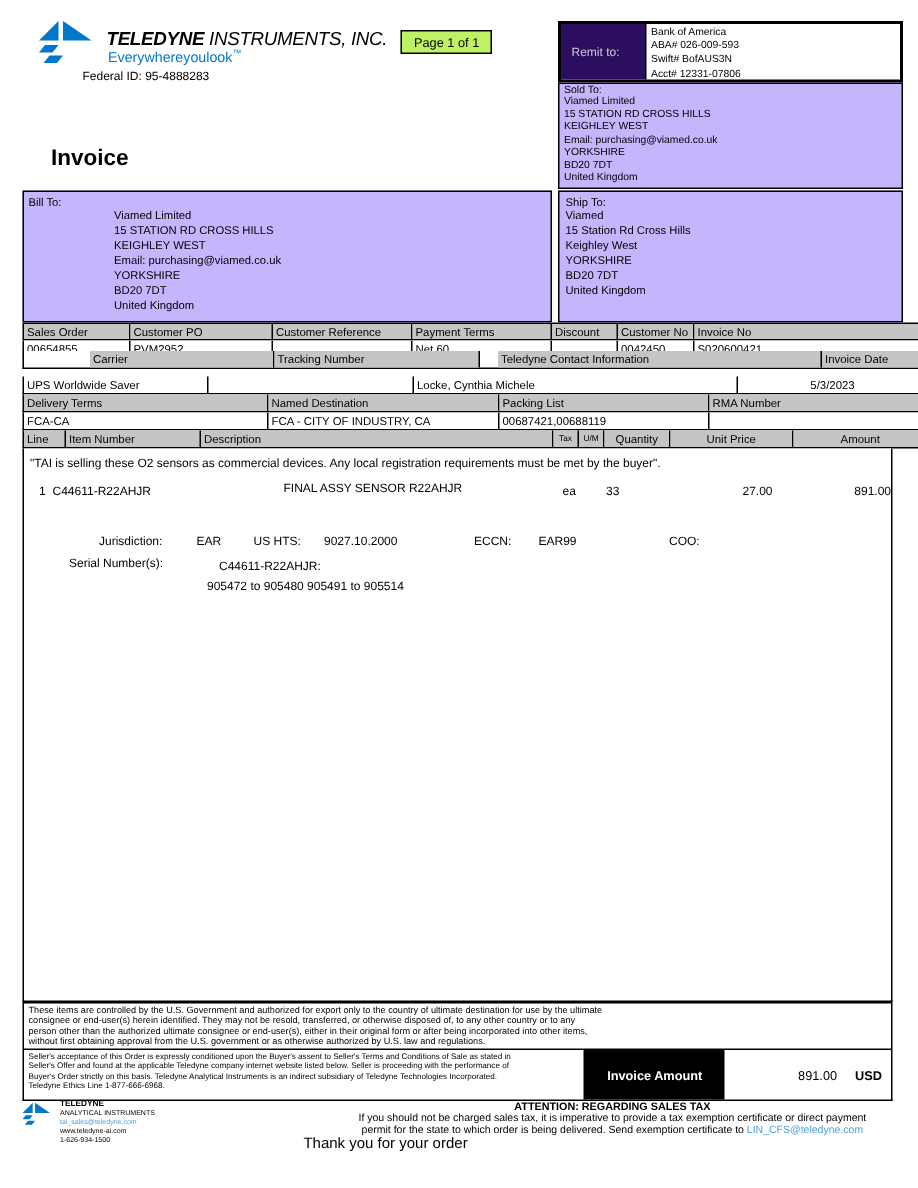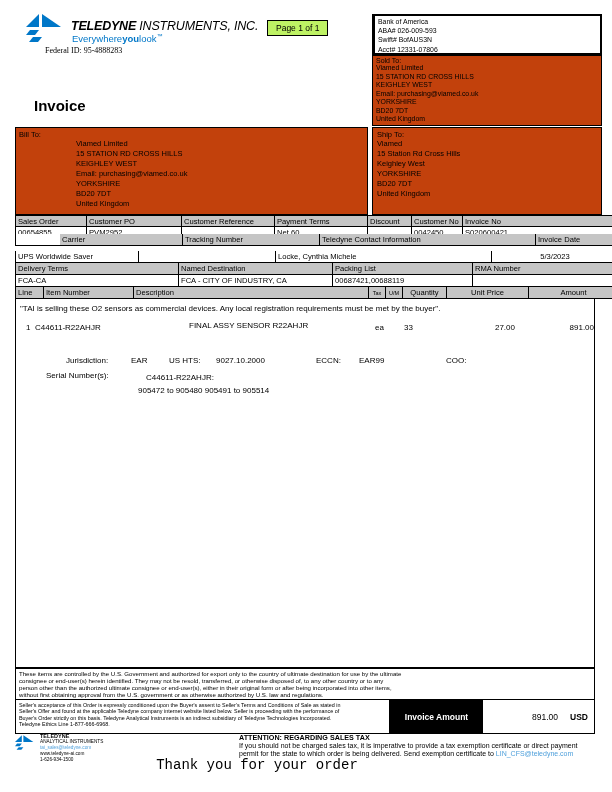--- a/index.html
+++ b/index.html
@@ -8,26 +8,26 @@
     position:relative; width:612px; height:792px; margin:0 auto;
     background:#ffffff; font-family:"Liberation Sans", sans-serif; color:#000;
     overflow:hidden;
   }
   .abs { position:absolute; }
 
   
   .company { font-size:12.5px; letter-spacing:-0.2px; white-space:nowrap;font-style:italic; }
   .company .b { font-weight:bold; }
   .tagline { font-size:9.5px; color:#0077C8; white-space:nowrap; }
-  .tagline .b { font-weight:bold; }
+  .tagline .b { font-weight:normal; }
   .fedid { font-size:8px; }
   .pagebox { border:1px solid #000; padding:2px 8px; font-size:8.5px; background:#bef264; }
 
   
-  .bbox { border:1px solid #000; background:#c2410c; }
+  .bbox { border:1px solid #000; background:#c4b5fd; }
   .remit { left:372px; top:14px; width:230px; height:41px; display:flex; border:2px solid #000; }
   .remit-cell { flex:0 0 56px; background:#2B0F5E; color:#CFC9DE; display:flex; align-items:center;
                 padding-left:7px; font-size:8px; }
   .bank-cell { flex:1; border-left:1px solid #000; padding:1px 3px; }
   .bank-cell div { font-size:6.9px; line-height:9.2px; white-space:nowrap; }
   .addr-label { font-size:7.5px; }
   .addr-line { font-size:7.5px; line-height:10px; white-space:nowrap; }
   .sold .addr-line { font-size:6.9px; line-height:8.5px; }
 
   .invoice-title { font-size:15px; font-weight:bold; }
@@ -59,46 +59,47 @@
                justify-content:center; font-size:8.5px; font-weight:bold; }
   .amt-cell { flex:1; display:flex; align-items:center; justify-content:flex-end; font-size:8.5px; }
   .amt-cell .cur { font-weight:bold; margin-left:12px; margin-right:6px; }
 
   
   .flogo-text { font-size:5.5px; font-weight:bold; line-height:6px; }
   .flogo-line { font-size:4.7px; line-height:5.9px; white-space:nowrap; }
   .attn-title { font-size:7.2px; font-weight:bold; }
   .attn-line { font-size:7px; line-height:8.2px; white-space:nowrap; }
   .link { color:#4D9FDB; text-decoration:none; cursor:pointer; }
-  .thanks { font-size:14px;font-family:Liberation Mono, monospace; }
+  .thanks { font-size:10px; }
 </style>
 </head>
 <body>
 
 <div class="page">
 
   <div class="abs" style="left:26px; top:12px;">
     <svg width="42" height="32" viewBox="0 0 42 32">
       <polygon points="0,15 13,2 13,15" fill="#0077C8"></polygon>
       <polygon points="16,2 35,15 16,15" fill="#0077C8"></polygon>
       <polygon points="4,18 13,18 9,23 0,23" fill="#0077C8"></polygon>
       <polygon points="7,25 16,25 12,30 3,30" fill="#0077C8"></polygon>
     </svg>
   </div>
   <div class="abs company" style="left:71px; top:19px;">
     <span class="b">TELEDYNE</span><span> INSTRUMENTS, INC.</span>
   </div>
   <div class="abs tagline" style="left:72px; top:33px;">
     <span>Everywhere</span><span class="b">you</span><span>look</span><span style="font-size:6px; vertical-align:top;">™</span>
   </div>
-  <div class="abs fedid" style="left:45px; top:46px;font-family:Liberation Serif, serif;">Federal ID: 95-4888283</div>
+  <div class="abs fedid" style="left:55px; top:46px;">Federal ID: 95-4888283</div>
 
   <div class="abs pagebox" style="left:267px; top:20px;">Page 1 of 1</div>
 
   <div class="abs remit">
+    <div class="remit-cell">Remit to:</div>
     <div class="bank-cell">
       <div>Bank of America</div>
       <div>ABA# 026-009-593</div>
       <div>Swift# BofAUS3N</div>
       <div>Acct# 12331-07806</div>
     </div>
   </div>
 
   <div class="abs bbox sold" style="left:372px; top:55px; width:230px; height:71px; padding:1px 3px;">
     <div class="addr-label" style="font-size:7px;">Sold To:</div>
@@ -151,21 +152,21 @@
     <div class="c" style="width:93px;"></div>
     <div class="c" style="width:93px;">Net 60</div>
     <div class="c" style="width:44px;"></div>
     <div class="c" style="width:51px;">0042450</div>
     <div class="c last">S020600421</div>
   </div>
 
   <div class="r hdr" style="top:234px;padding-left:44px;">
     <div class="c" style="width:123px;">Carrier</div>
     <div class="c" style="width:137px;">Tracking Number</div>
-    <div class="c" style="width:216px;">Teledyne Contact Information</div>
+    <div class="c" style="width:216px;margin-left:12px;">Teledyne Contact Information</div>
     <div class="c last">Invoice Date</div>
   </div>
   <div class="r" style="top:251px;">
     <div class="c" style="width:123px;">UPS Worldwide Saver</div>
     <div class="c" style="width:137px;"></div>
     <div class="c" style="width:216px;">Locke, Cynthia Michele</div>
     <div class="c last ctr">5/3/2023</div>
   </div>
 
   <div class="r hdr" style="top:263px;">
@@ -246,21 +247,21 @@
     </svg>
   </div>
   <div class="abs" style="left:40px; top:733px;">
     <div class="flogo-text">TELEDYNE</div>
     <div class="flogo-line">ANALYTICAL INSTRUMENTS</div>
     <div class="flogo-line" style="color:#4D9FDB;">tai_sales@teledyne.com</div>
     <div class="flogo-line">www.teledyne-ai.com</div>
     <div class="flogo-line">1-626-934-1500</div>
   </div>
 
-  <div class="abs" style="left:239px; top:733px;">
+  <div class="abs" style="left:239px; top:733px;text-align:center;">
     <div class="attn-title">ATTENTION:  REGARDING SALES TAX</div>
     <div class="attn-line">If you should not be charged sales tax, it is imperative to provide a tax exemption certificate or direct payment</div>
     <div class="attn-line"><span>permit for the state to which order is being delivered.  Send exemption certificate to </span><span class="link">LIN_CFS@teledyne.com</span></div>
   </div>
 
   <div class="abs thanks" style="left:127px; top:757px; width:260px; text-align:center;">Thank you for your order</div>
 
 </div>
 
 </body></html>

